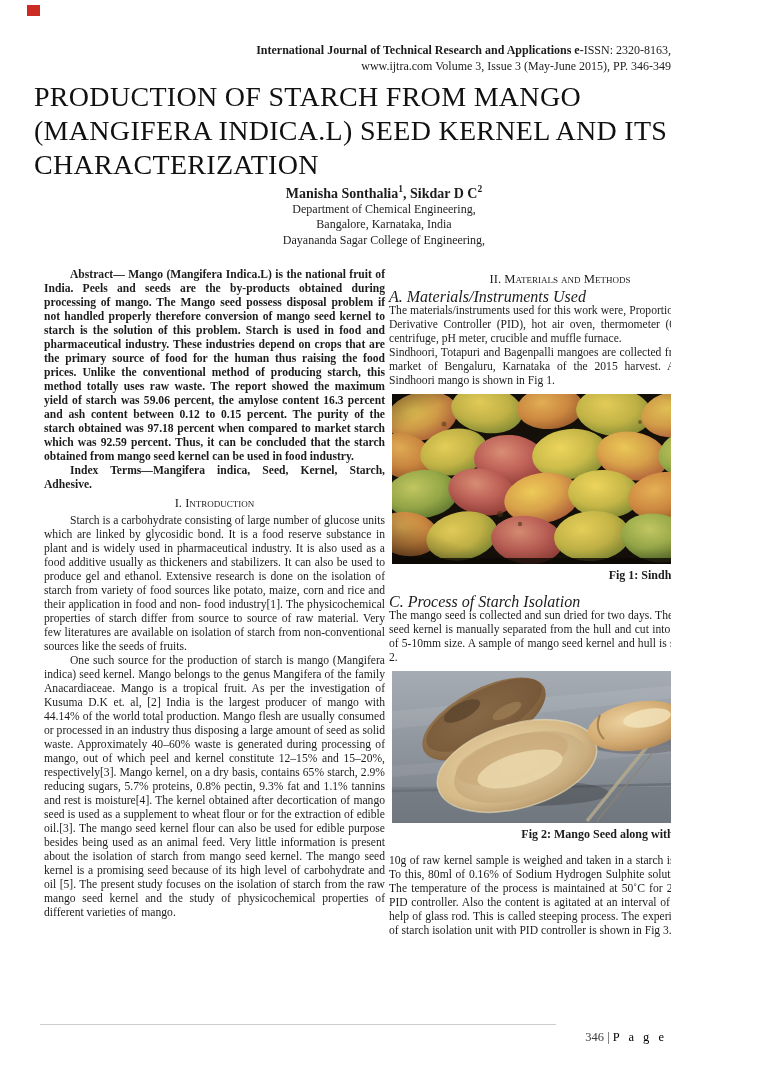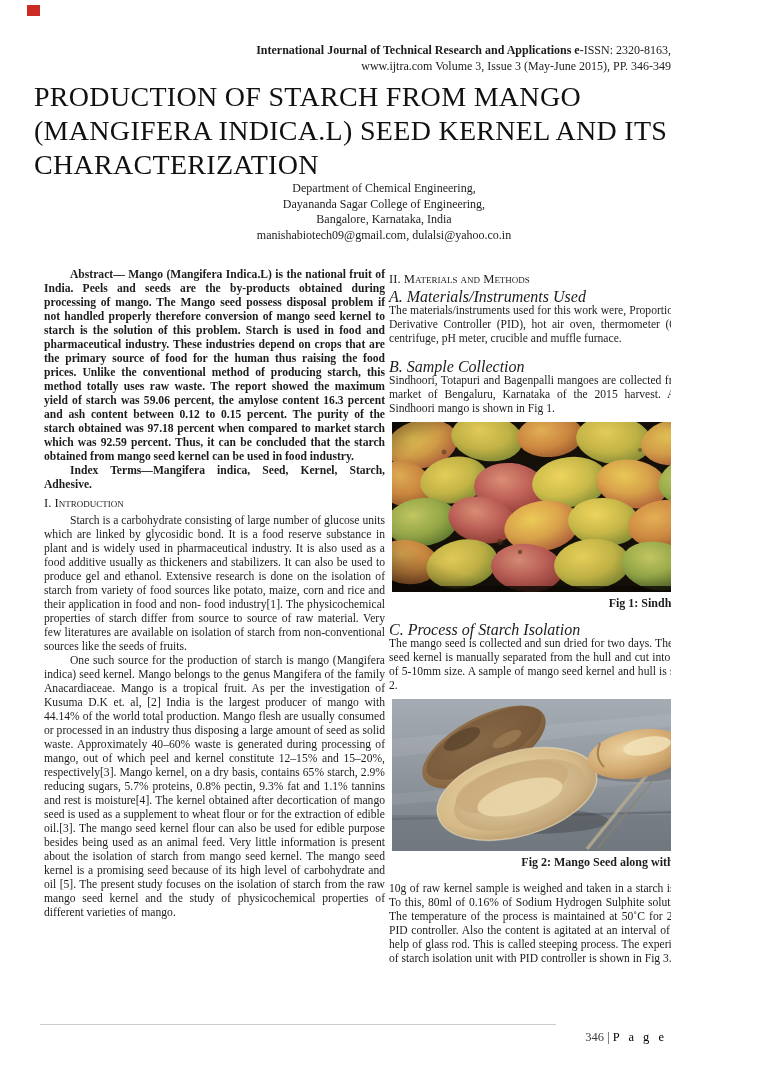--- a/index.html
+++ b/index.html
@@ -33,21 +33,21 @@
     display:flex;gap:4px;overflow:hidden;margin-left:12px;
   }
   .col{font-size:11.6px;line-height:14px;text-align:justify;}
   .col.left{width:341px;flex:none;}
   .col.right{width:342px;flex:none;}
 
   .col p{margin:0;}
   .abstract-p{font-weight:bold;text-indent:26px;}
   .index-terms-p{font-weight:bold;text-indent:26px;}
   .sec-heading{
-    text-align:left;font-variant:small-caps;font-weight:400;
+    text-align:center;font-variant:small-caps;font-weight:400;
     font-size:12.6px;line-height:15px;margin:4px 0 3px 0;
   }
   .indent{text-indent:26px;}
   .sub-heading{font-style:italic;font-size:16px;line-height:14px;margin:0;text-align:left;}
   .gap14{margin-top:14px !important;}
   .gap12{margin-top:12px !important;}
 
   .figure{display:block;margin:6px 0 0 3px;}
   .fig-caption{
     font-weight:bold;text-align:right;font-size:12px;line-height:15px;
@@ -69,41 +69,40 @@
   <div class="crop-mark right"></div>
 
   <div class="journal-header">
     <div><span class="b">International Journal of Technical Research and Applications e-</span><span>ISSN: 2320-8163,</span></div>
     <div>www.ijtra.com Volume 3, Issue 3 (May-June 2015), PP. 346-349</div>
   </div>
 
   <div class="paper-title">PRODUCTION OF STARCH FROM MANGO (MANGIFERA INDICA.L) SEED KERNEL AND ITS CHARACTERIZATION</div>
 
   <div class="authors-block">
+    <div class="author-line"><span>Manisha Sonthalia</span><sup>1</sup><span>, </span><span>Sikdar D C</span><sup>2</sup></div>
     <div class="affiliation-line">Department of Chemical Engineering,</div>
+    <div class="affiliation-line">Bangalore, Karnataka, India</div>
     <div class="affiliation-line">Dayananda Sagar College of Engineering,</div>
-    <div class="affiliation-line">Bangalore, Karnataka, India</div>
-    <div class="affiliation-line">manishabiotech09@gmail.com, dulalsi@yahoo.co.in</div>
   </div>
 
   <div class="columns">
 
     <div class="col left">
       <p class="abstract-p"><span>Abstract—</span><span> Mango (Mangifera Indica.L) is the national fruit of India. Peels and seeds are the by-products obtained during processing of mango. The Mango seed possess disposal problem if not handled properly therefore conversion of mango seed kernel to starch is the solution of this problem. Starch is used in food and pharmaceutical industry. These industries depend on crops that are the primary source of food for the human thus raising the food prices.  Unlike the conventional method of producing starch, this method totally uses raw waste. The report showed the maximum yield of starch was 59.06 percent, the amylose content 16.3 percent and ash content between 0.12 to 0.15 percent. The purity of the starch obtained was 97.18 percent when compared to market starch which was 92.59 percent. Thus, it can be concluded that the starch obtained from mango seed kernel can be used in food industry.</span></p>
       <p class="index-terms-p"><span>Index Terms—</span><span>Mangifera indica, Seed, Kernel, Starch, Adhesive.</span></p>
       <div class="sec-heading">I. Introduction</div>
       <p class="indent">Starch is a carbohydrate consisting of large number of glucose units which are linked by glycosidic bond. It is a food reserve substance in plant and is widely used in pharmaceutical industry. It is also used as a food additive usually as thickeners and stabilizers. It can also be used to produce gel and ethanol. Extensive research is done on the isolation of starch from variety of food sources like potato, maize, corn and rice and their application  in food and non- food industry[1]. The physicochemical properties of starch differ from source to source of raw material. Very few literatures are available on isolation of starch from non-conventional sources like the seeds of fruits.</p>
       <p class="indent">One such source for the production of starch is mango (Mangifera indica) seed kernel. Mango belongs to the genus Mangifera of the family Anacardiaceae. Mango is a tropical fruit. As per the investigation of Kusuma D.K et. al, [2] India is the largest producer of mango with 44.14% of the world total production. Mango flesh are usually consumed or processed in an industry thus disposing a large amount of seed as solid waste. Approximately 40–60% waste is generated during processing of mango, out of which peel and kernel constitute 12–15% and 15–20%, respectively[3]. Mango kernel, on a dry basis, contains 65% starch, 2.9% reducing sugars, 5.7% proteins, 0.8% pectin, 9.3% fat and 1.1% tannins and rest is moisture[4]. The kernel obtained after decortication of mango seed is used as a supplement to wheat flour or for the extraction of edible oil.[3]. The mango seed kernel flour can also be used for edible purpose besides being used as an animal feed. Very little information is present about the isolation of starch from mango seed kernel.  The mango seed kernel is a promising seed because of its high level of carbohydrate and oil [5].  The present study focuses on the isolation of starch from the raw mango seed kernel and the study of physicochemical properties of different varieties of mango.</p>
     </div>
 
     <div class="col right">
       <div class="sec-heading">II. Materials and Methods</div>
       <p class="sub-heading">A. Materials/Instruments Used</p>
       <p>The materials/instruments used for this work were, Proportional-Integral-Derivative Controller (PID), hot air oven, thermometer (0 to 100˚C), centrifuge, pH meter, crucible and muffle furnace.</p>
-      <p class="sub-heading gap14">B. Sample Collection</p>
       <p>Sindhoori, Totapuri and Bagenpalli mangoes are collected from the local market of Bengaluru, Karnataka of the 2015 harvest. A sample of Sindhoori mango is shown in Fig 1.</p>
 
       <svg class="figure" width="331" height="170" viewBox="0 0 331 170">
         <defs>
           <radialGradient id="uYG" cx="38%" cy="35%" r="75%">
             <stop offset="0%" stop-color="#f2d95e"></stop>
               <stop offset="55%" stop-color="#cdbd4a"></stop>
               <stop offset="100%" stop-color="#7e8a34"></stop>
           </radialGradient>
           <radialGradient id="uYR" cx="38%" cy="35%" r="75%">

